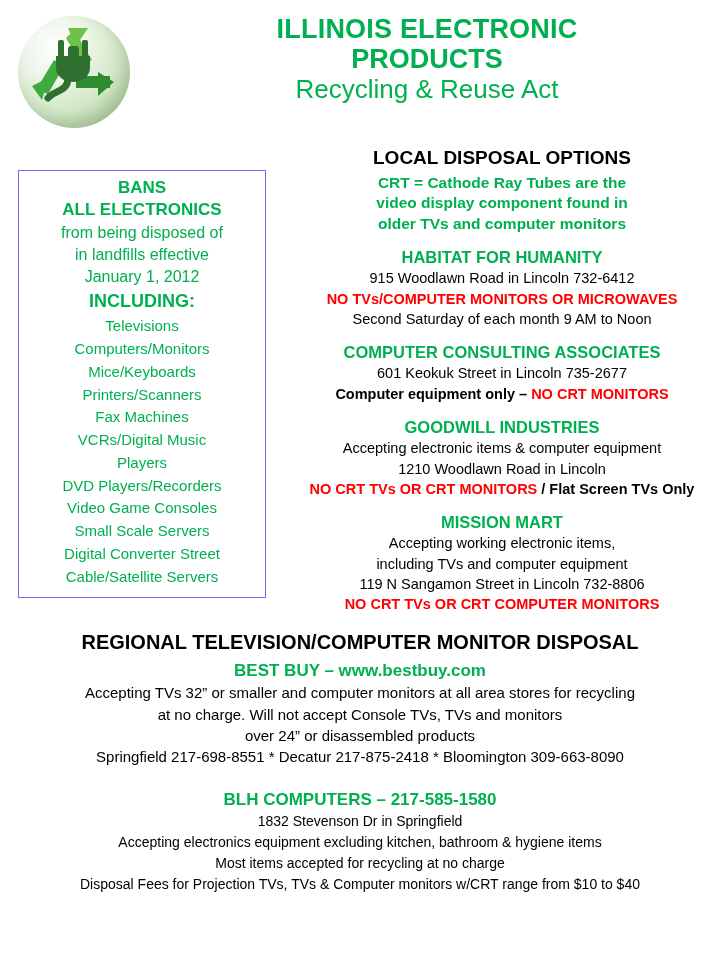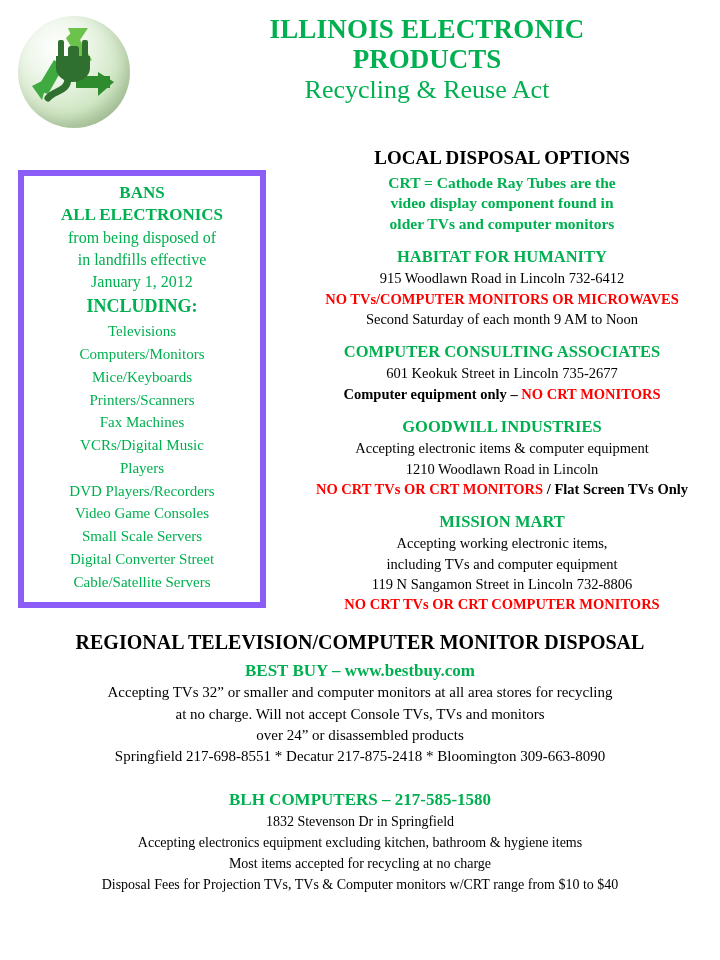--- a/index.html
+++ b/index.html
@@ -11,21 +11,20 @@
     height: 960px;
     background: #ffffff;
     font-family: "Liberation Sans", sans-serif;
     color: #000000;
     overflow: hidden;
   }
   .page {
     position: relative;
     width: 720px;
     height: 912px;
-    font-family: Liberation Serif, serif;
   }
 
   
   .header {
     display: flex;
     align-items: flex-start;
     padding: 8px 10px 0 10px;
   }
   .logo {
     width: 130px;
@@ -80,21 +79,21 @@
   .middle {
     position: relative;
     display: flex;
     align-items: flex-start;
     padding: 8px 8px 0 8px;
   }
 
   .bans-box {
     width: 248px;
     flex: 0 0 248px;
-    border: 6px solid #8b5cf6;
+    border: 1px solid #8b5cf6;
     margin-left: 10px;
     margin-top: 24px;
     padding: 6px 4px 8px 4px;
     text-align: center;
     box-sizing: border-box;
   }
   .bans-box .b-head {
     color: #00b050;
     font-weight: bold;
     font-size: 17px;

